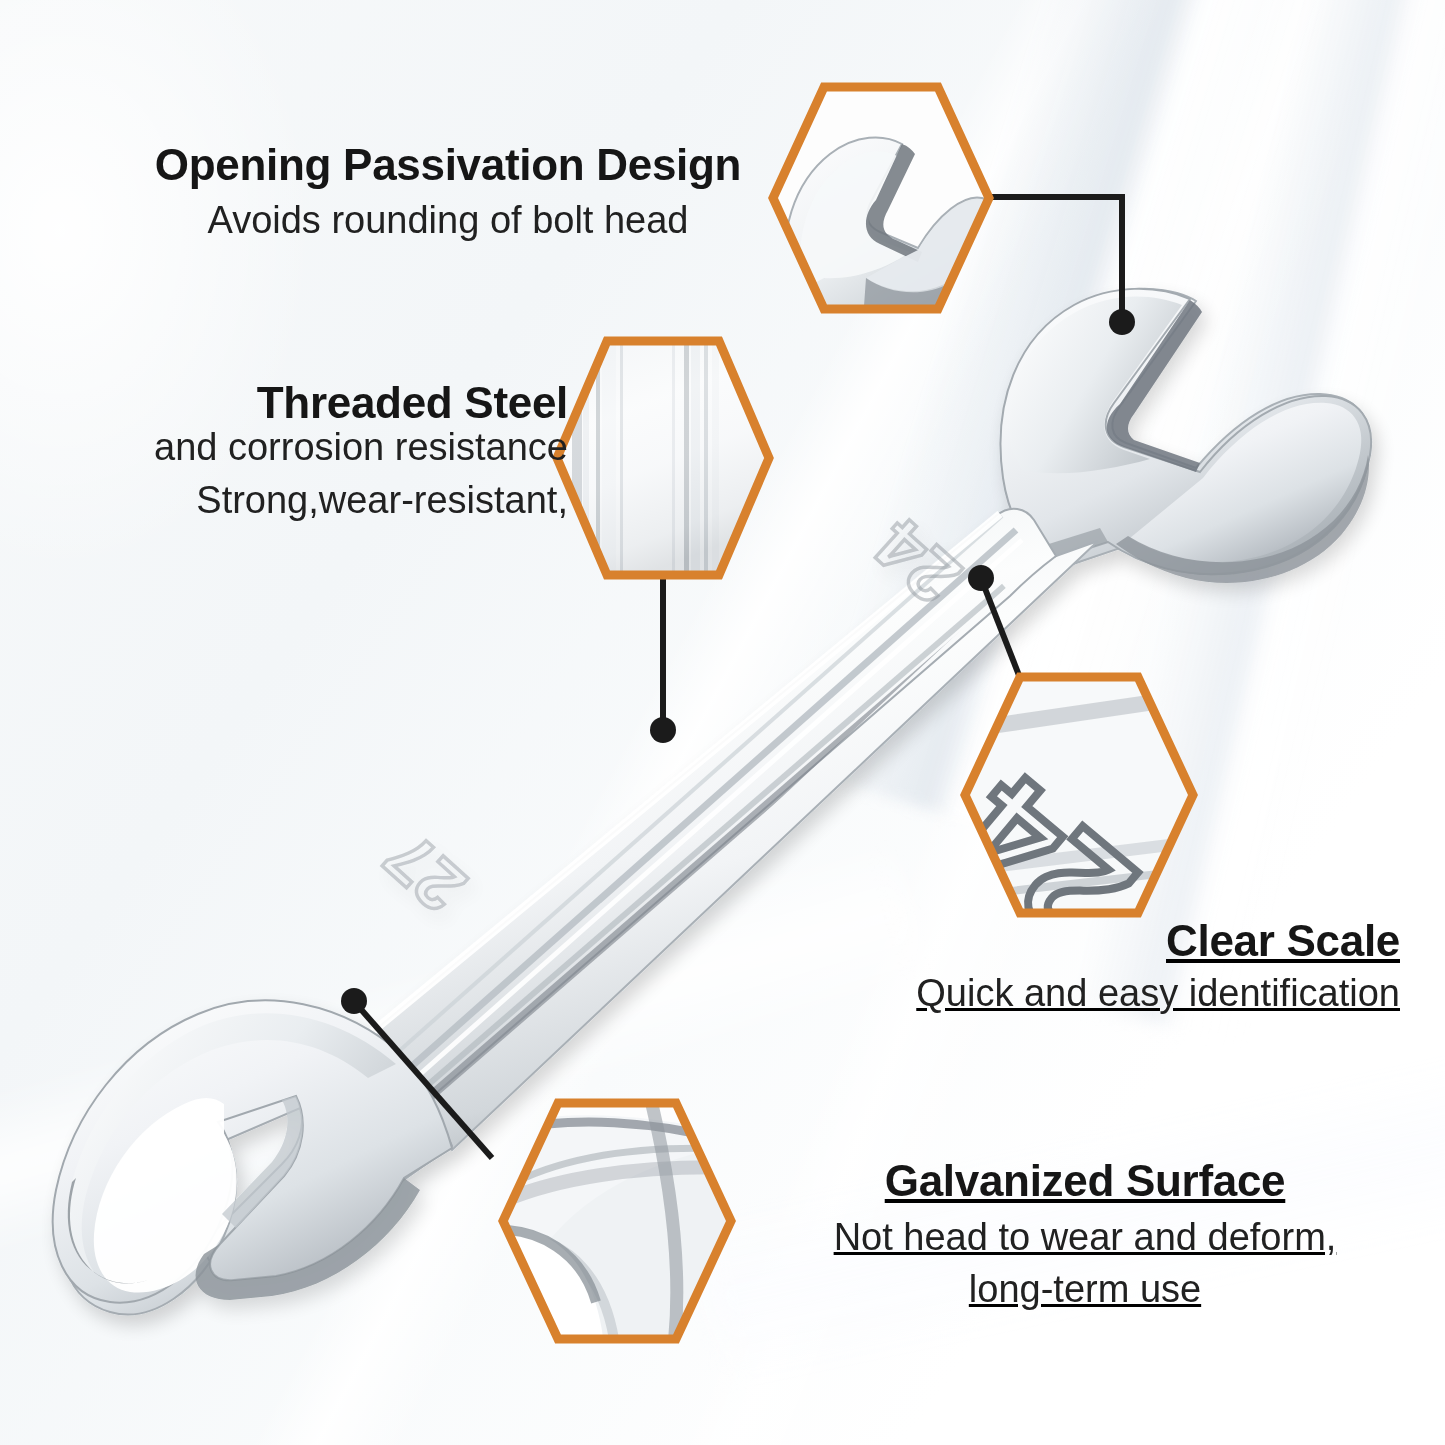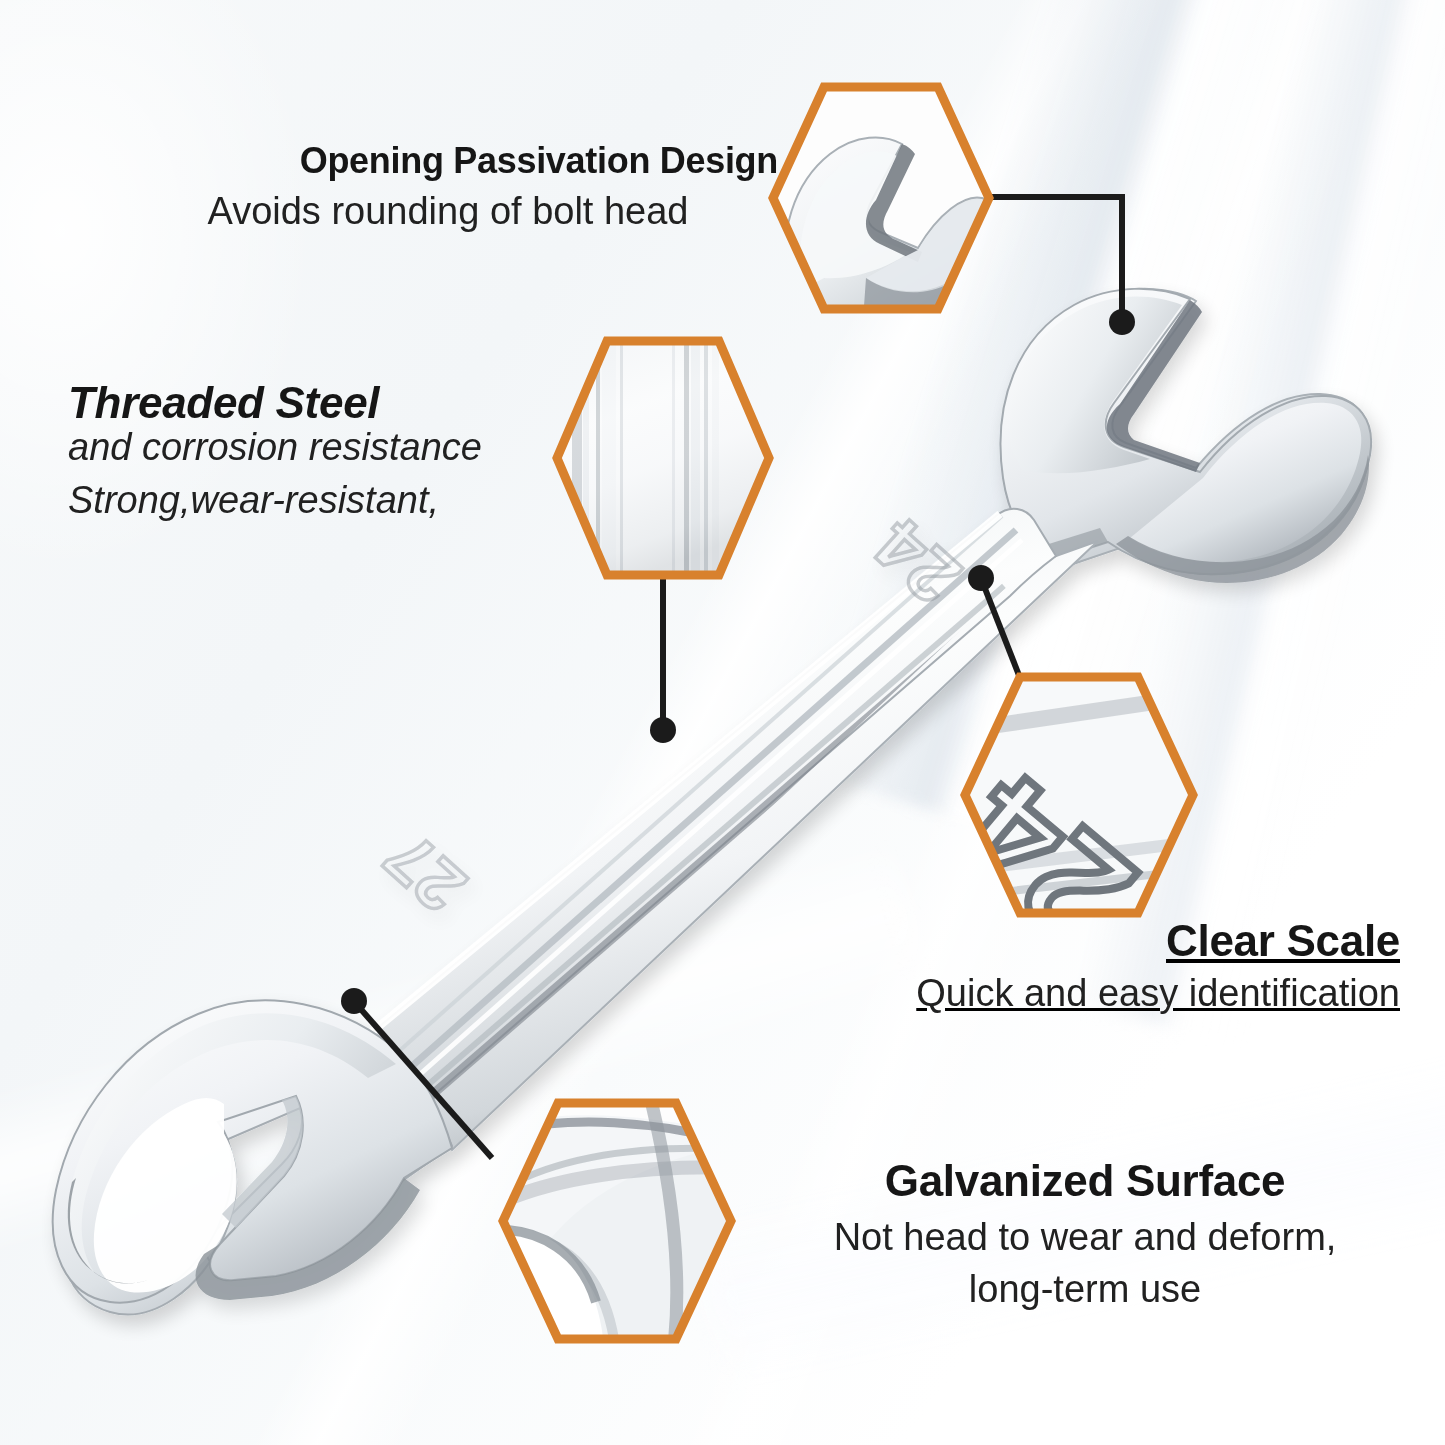--- a/index.html
+++ b/index.html
@@ -39,32 +39,32 @@
   
   .callout{position:absolute;}
   .callout .title{
     font-weight:bold;color:#161616;letter-spacing:-0.3px;
     line-height:1.04;white-space:nowrap;
   }
   .callout .sub{
     color:#212121;line-height:1.12;font-weight:400;
   }
   .c1{left:118px;top:142px;width:660px;text-align:center;}
-  .c1 .title{font-size:36px;text-align:right;}
+  .c1 .title{font-size:44px;}
   .c1 .sub{font-size:38px;margin-top:11px;}
 
-  .c2{left:68px;top:380px;width:500px;text-align:left;font-style:italic;}
+  .c2{left:68px;top:380px;width:500px;text-align:right;}
   .c2 .title{font-size:44px;}
   .c2 .sub{font-size:38px;margin-top:11px;}
 
   .c3{left:800px;top:918px;width:600px;text-align:right;text-decoration:underline;}
   .c3 .title{font-size:44px;}
   .c3 .sub{font-size:38px;margin-top:8px;}
 
-  .c4{left:760px;top:1158px;width:650px;text-align:center;}
+  .c4{left:760px;top:1158px;width:650px;text-align:center;text-decoration:underline;}
   .c4 .title{font-size:44px;}
   .c4 .sub{font-size:38px;margin-top:12px;}
 
   
   .hexwrap{position:absolute;}
   .hexwrap svg{display:block;overflow:visible;}
 
   
   #connectors{position:absolute;left:0;top:0;width:1445px;height:1445px;pointer-events:none;}
 </style>

